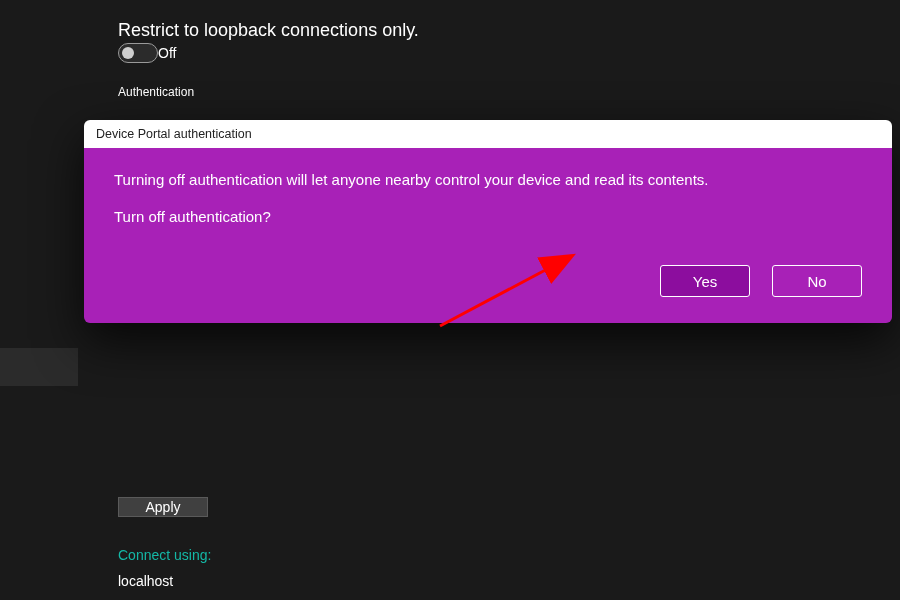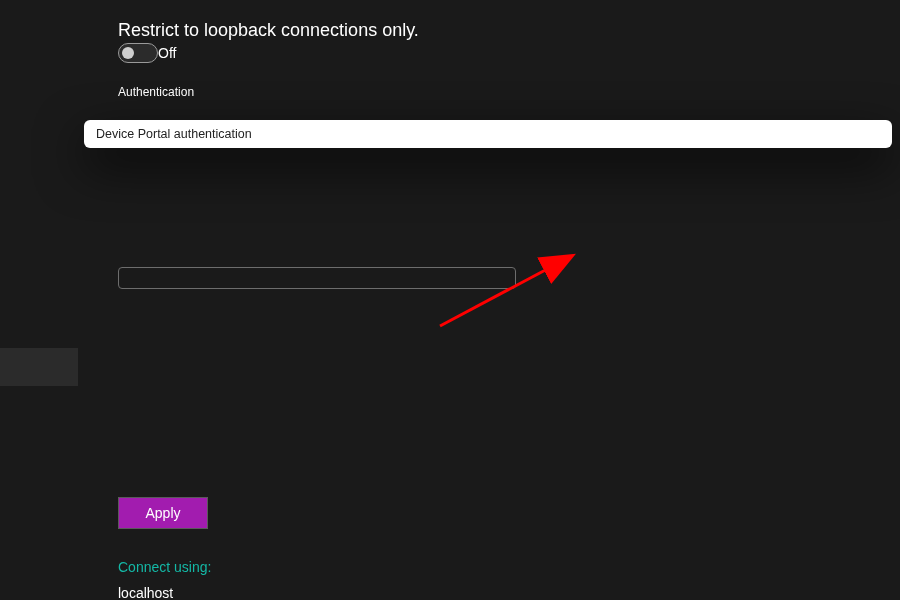--- a/index.html
+++ b/index.html
@@ -61,22 +61,22 @@
       width: 398px;
       height: 22px;
       border: 1px solid #6d6d6d;
       border-radius: 4px;
       margin-top: 168px;
       background: transparent;
     }
     .apply-btn {
       margin-top: 40px;
       width: 90px;
-      height: 32px;
-      background: #a21caf;
+      height: 20px;
+      background: #404040;
       border: 1px solid #5a5a5a;
       color: #ffffff;
       font-size: 14px;
       cursor: pointer;
     }
     .connect-heading {
       font-size: 14px;
       color: #14b8a6;
       margin-top: 30px;
       margin-bottom: 10px;
@@ -181,20 +181,28 @@
 
   </div>
 
   
 
   
 </div>
 
 <div class="dialog">
   <div class="dialog-titlebar">Device Portal authentication</div>
+  <div class="dialog-body">
+    <div class="dialog-text">Turning off authentication will let anyone nearby control your device and read its contents.</div>
+    <div class="dialog-question">Turn off authentication?</div>
+    <div class="dialog-buttons">
+      <button class="dlg-btn primary">Yes</button>
+      <button class="dlg-btn">No</button>
+    </div>
+  </div>
 </div>
 
 <svg class="arrow" width="170" height="90">
   <defs>
     <marker id="ah" markerWidth="12" markerHeight="12" refX="9" refY="5" orient="auto">
       <polygon points="0,0 12,5 0,10" fill="#ff0000"></polygon>
     </marker>
   </defs>
   <line x1="10" y1="80" x2="138" y2="12" stroke="#ff0000" stroke-width="3" marker-end="url(#ah)"></line>
 </svg>

